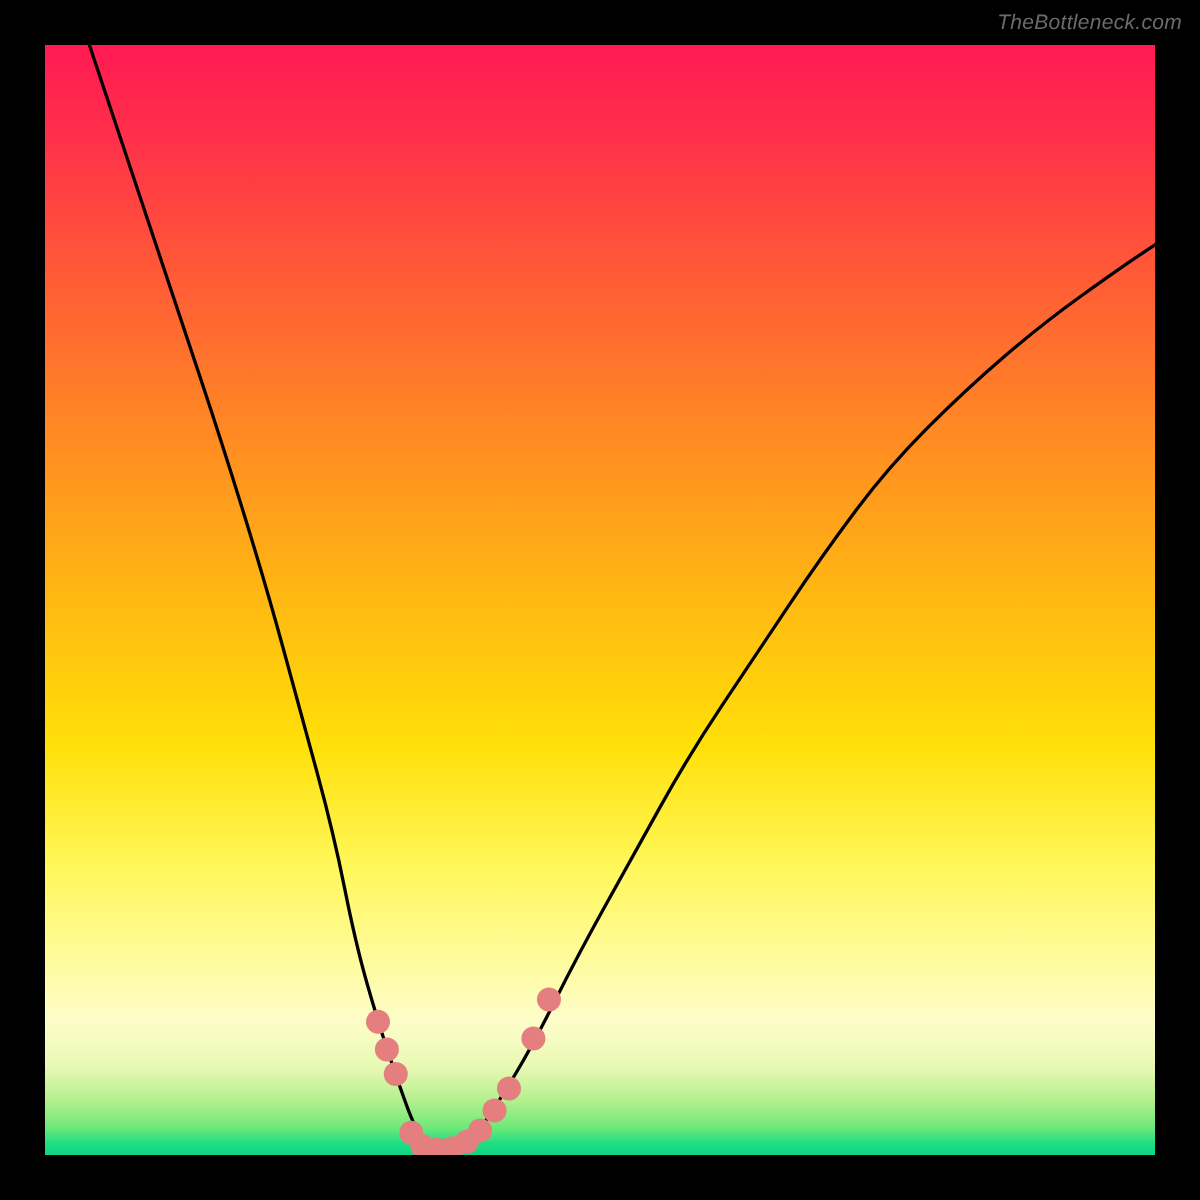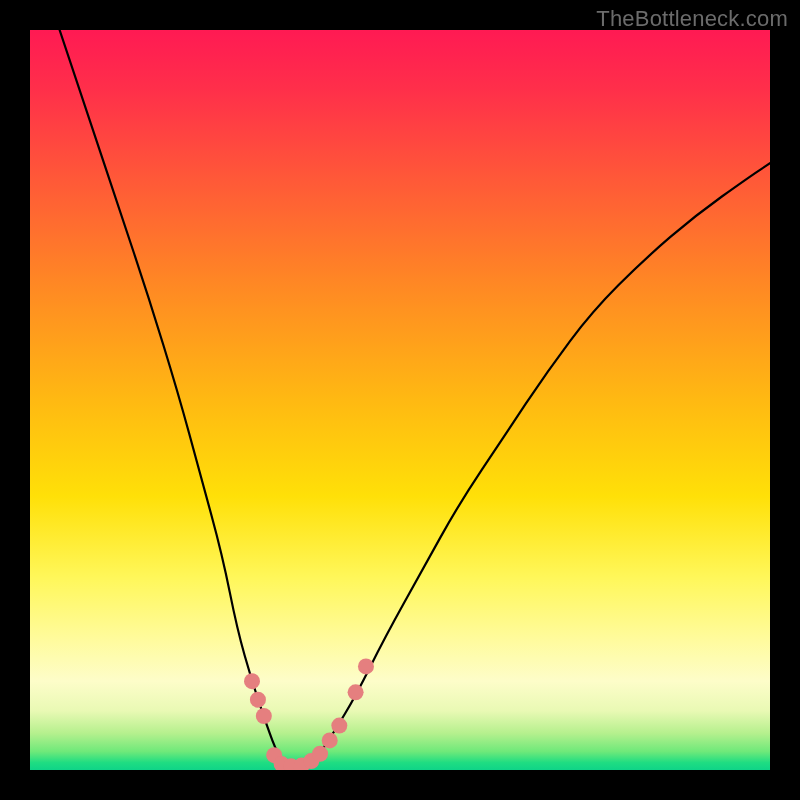--- a/index.html
+++ b/index.html
@@ -14,24 +14,25 @@
     position: relative;
     width: 800px;
     height: 800px;
     background: #000;
   }
   .watermark {
     position: absolute;
     top: 6px;
     right: 12px;
     color: #6b6b6b;
-    font-size: 22px;
+    font-size: 14px;
     font-weight: 500;
     letter-spacing: 0.2px;
     z-index: 10;
+    font-style: italic;
   }
   .plot {
     position: absolute;
     left: 30px;
     top: 30px;
     width: 740px;
     height: 740px;
     overflow: hidden;
   }
   .gradient {

